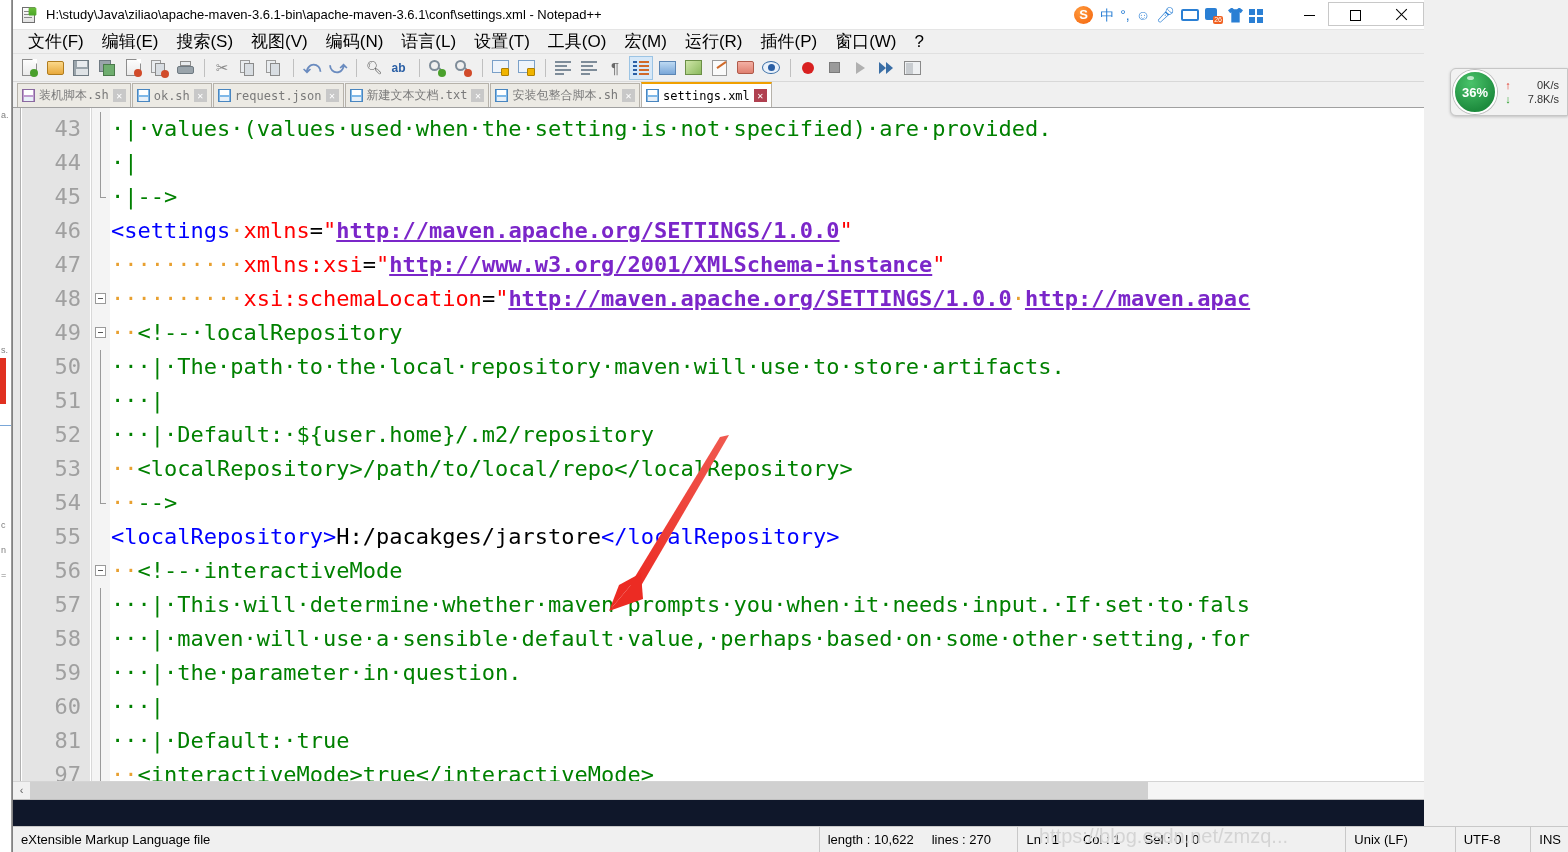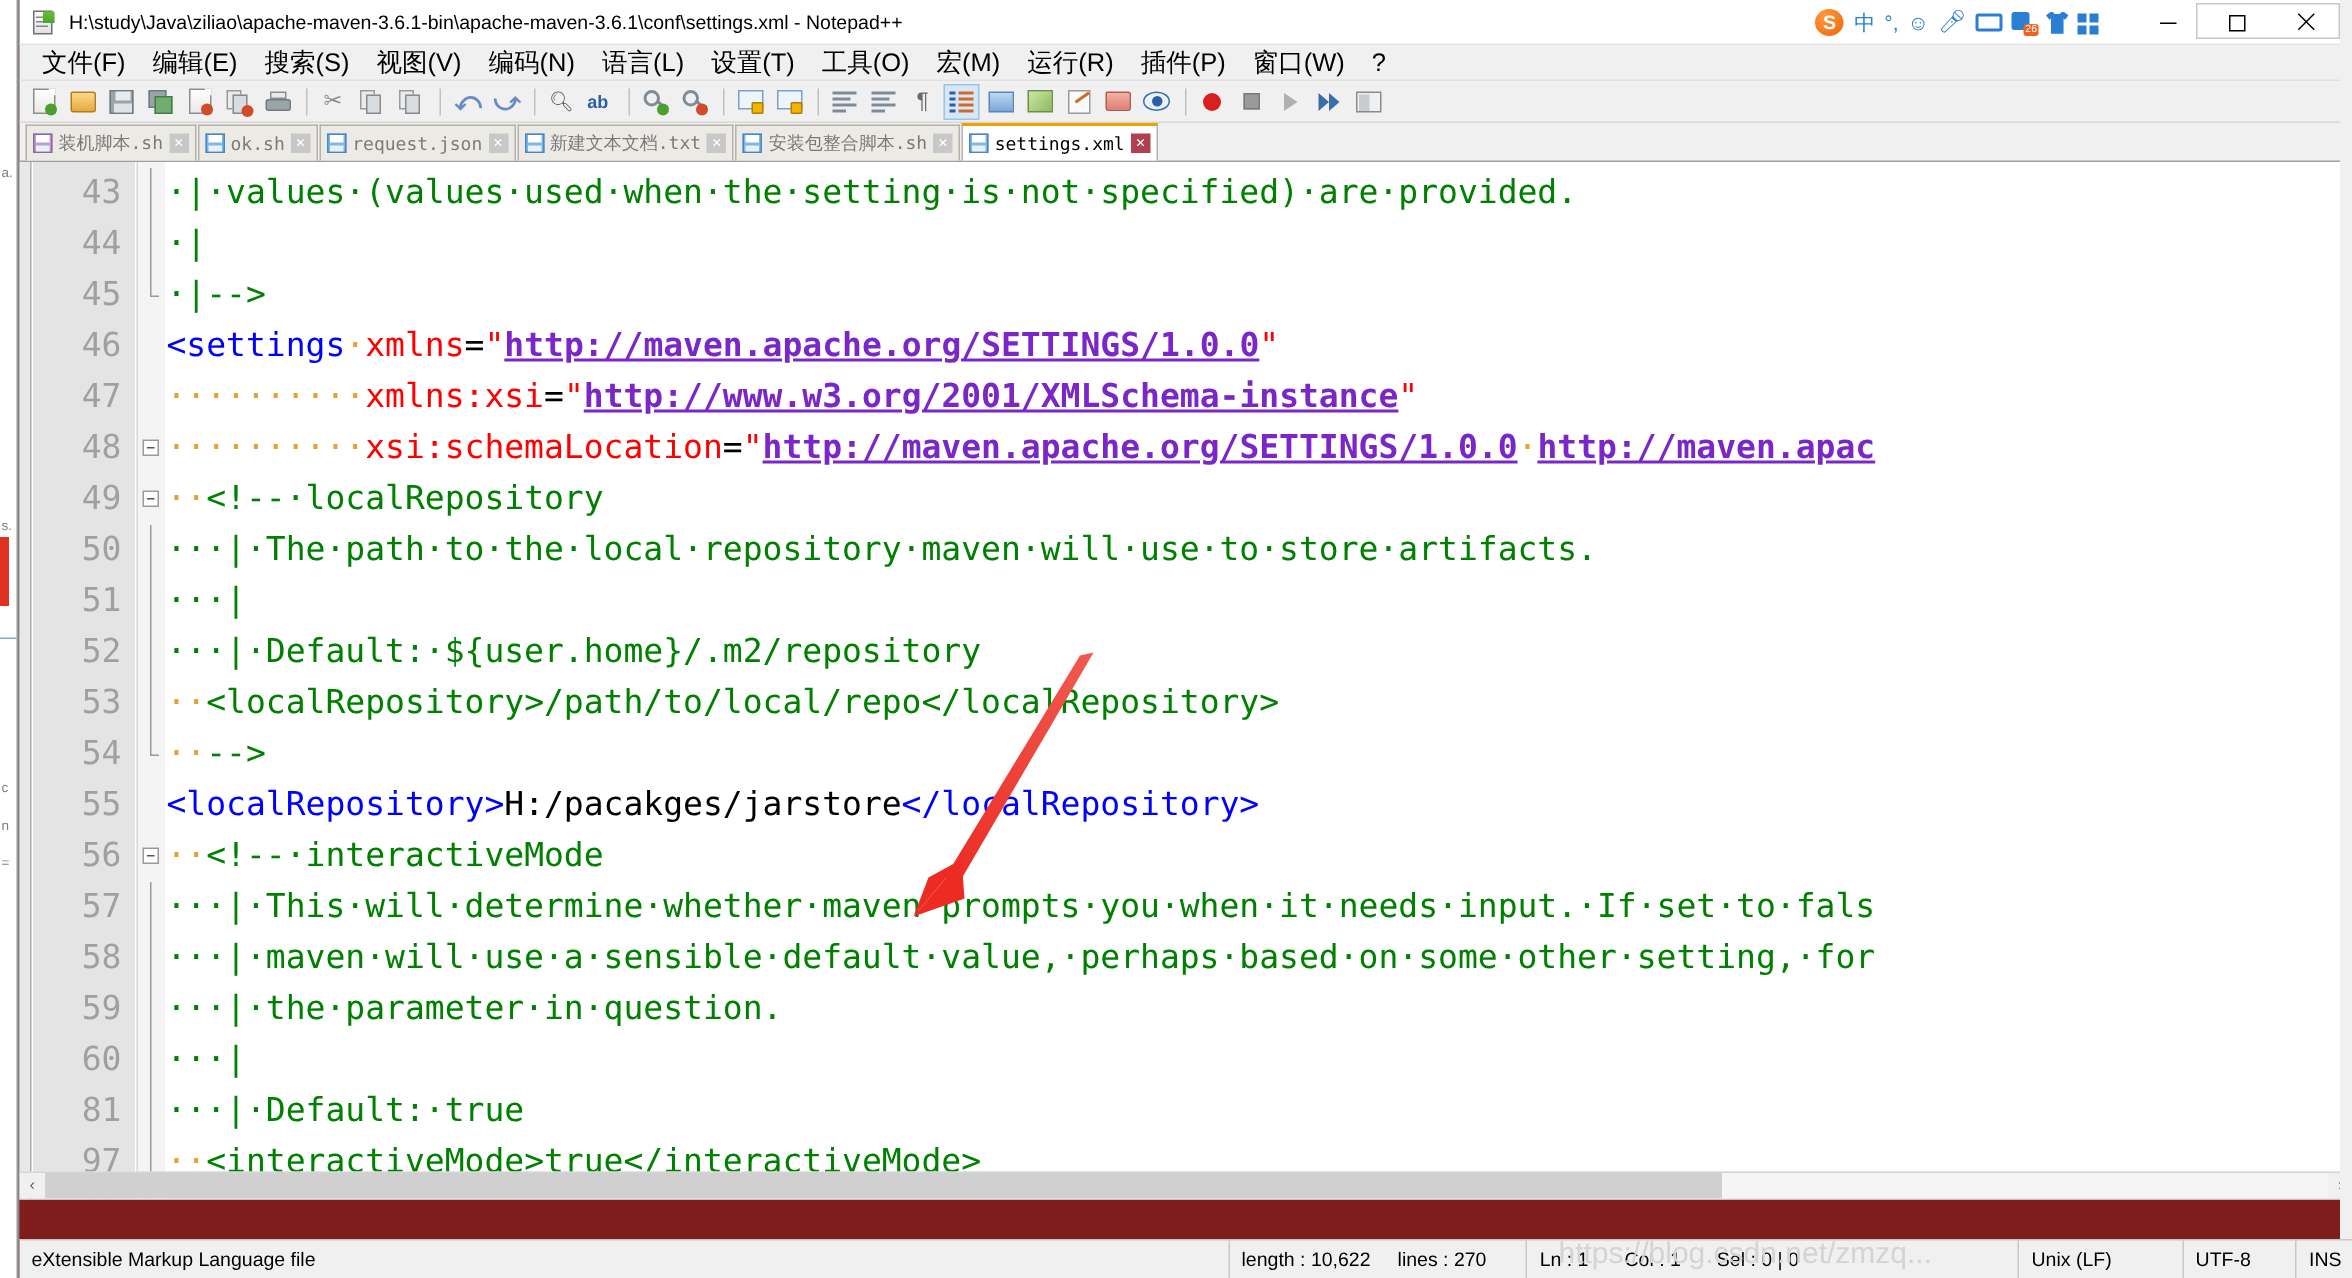--- a/index.html
+++ b/index.html
@@ -34,22 +34,22 @@
     width: 6px; height: 46px; background: #e03020;
   }
   .bg-sliver .bg-blue {
     position: absolute; left: 0; top: 425px;
     width: 11px; height: 1px; background: #7aa7d8;
   }
 
   
   .npp {
     position: absolute; left: 12px; top: 0;
-    width: 1548px; height: 852px;
-    background: #7f1d1d;
+    width: 1412px; height: 852px;
+    background: #0f172a;
     border-left: 1px solid #828282;
   }
 
   
   .titlebar {
     position: relative;
     height: 30px;
     background: #ffffff;
     border-bottom: 1px solid #e5e5e5;
     display: flex; align-items: center;
@@ -914,14 +914,30 @@
         <span>Sel : 0 | 0</span>
       </div>
       <div class="sb-cell eol">Unix (LF)</div>
       <div class="sb-cell enc">UTF-8</div>
       <div class="sb-cell ins">INS</div>
     </div>
 
     <div class="watermark">https://blog.csdn.net/zmzq...</div>
   </div>
 
+  <div class="netspeed">
+    <div class="ns-circle">
+      <div class="dot"></div>
+      <span>36%</span>
+    </div>
+    <div class="ns-rows">
+      <div class="ns-row">
+        <span class="ar up">↑</span>
+        <span class="v">0K/s</span>
+      </div>
+      <div class="ns-row">
+        <span class="ar dn">↓</span>
+        <span class="v">7.8K/s</span>
+      </div>
+    </div>
+  </div>
 
 </div>
 
 </body></html>

